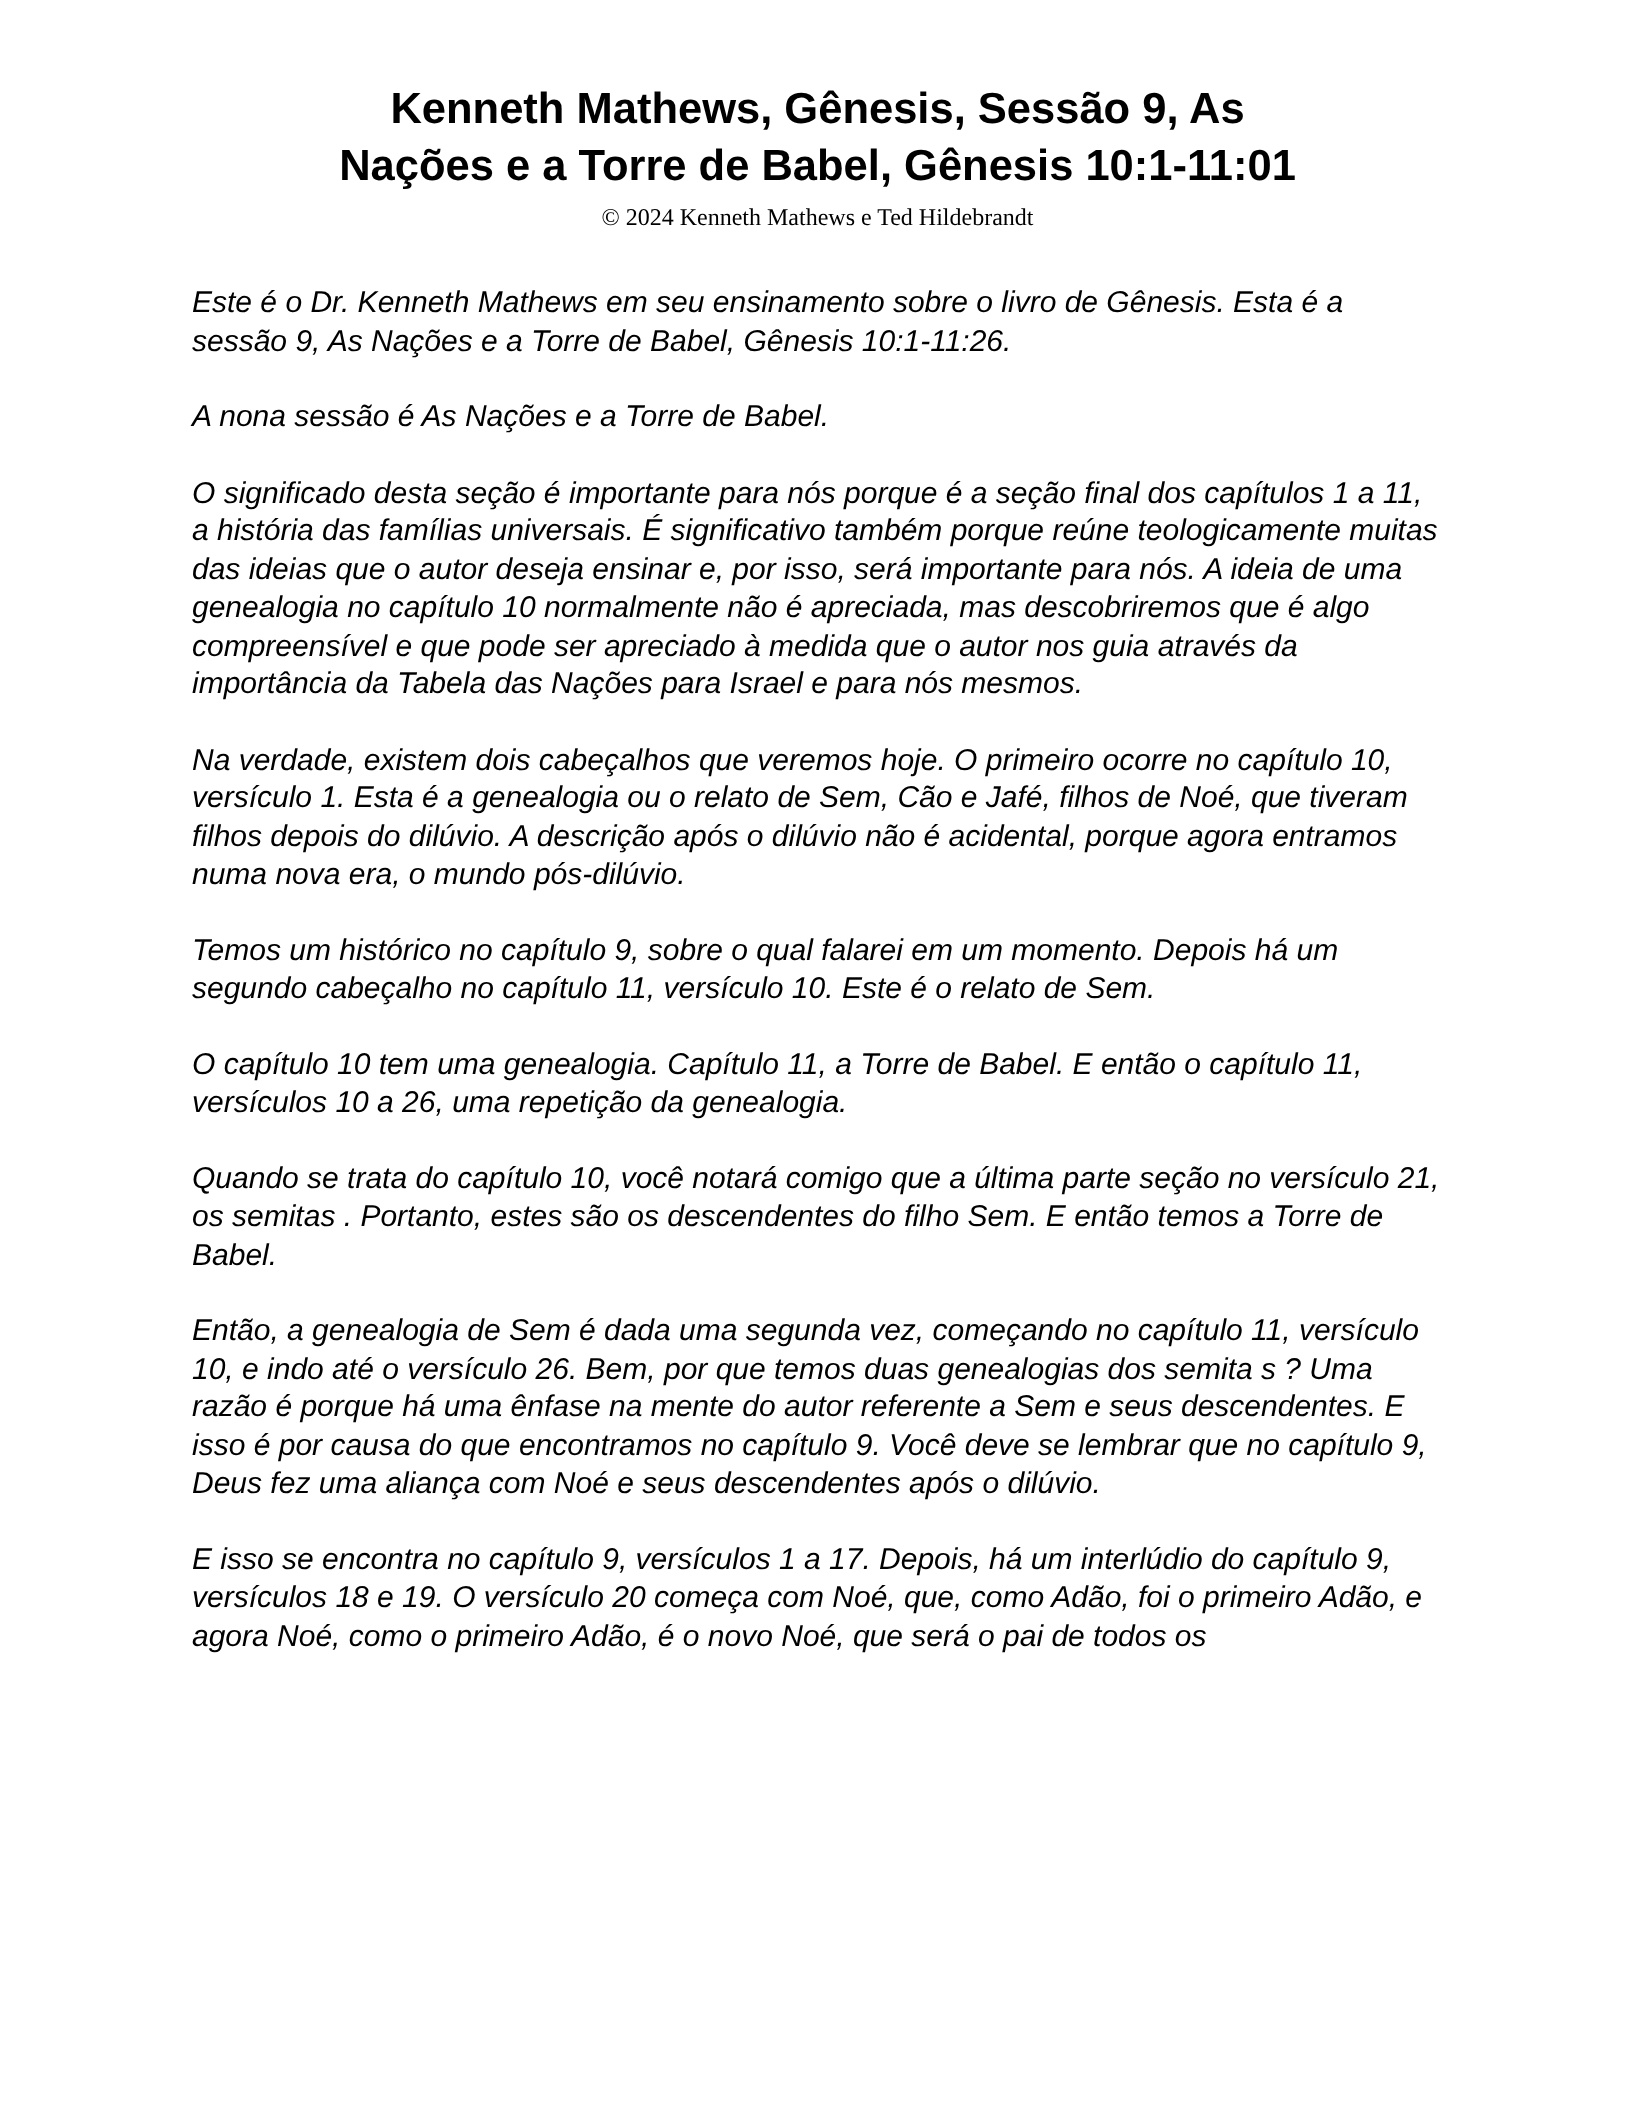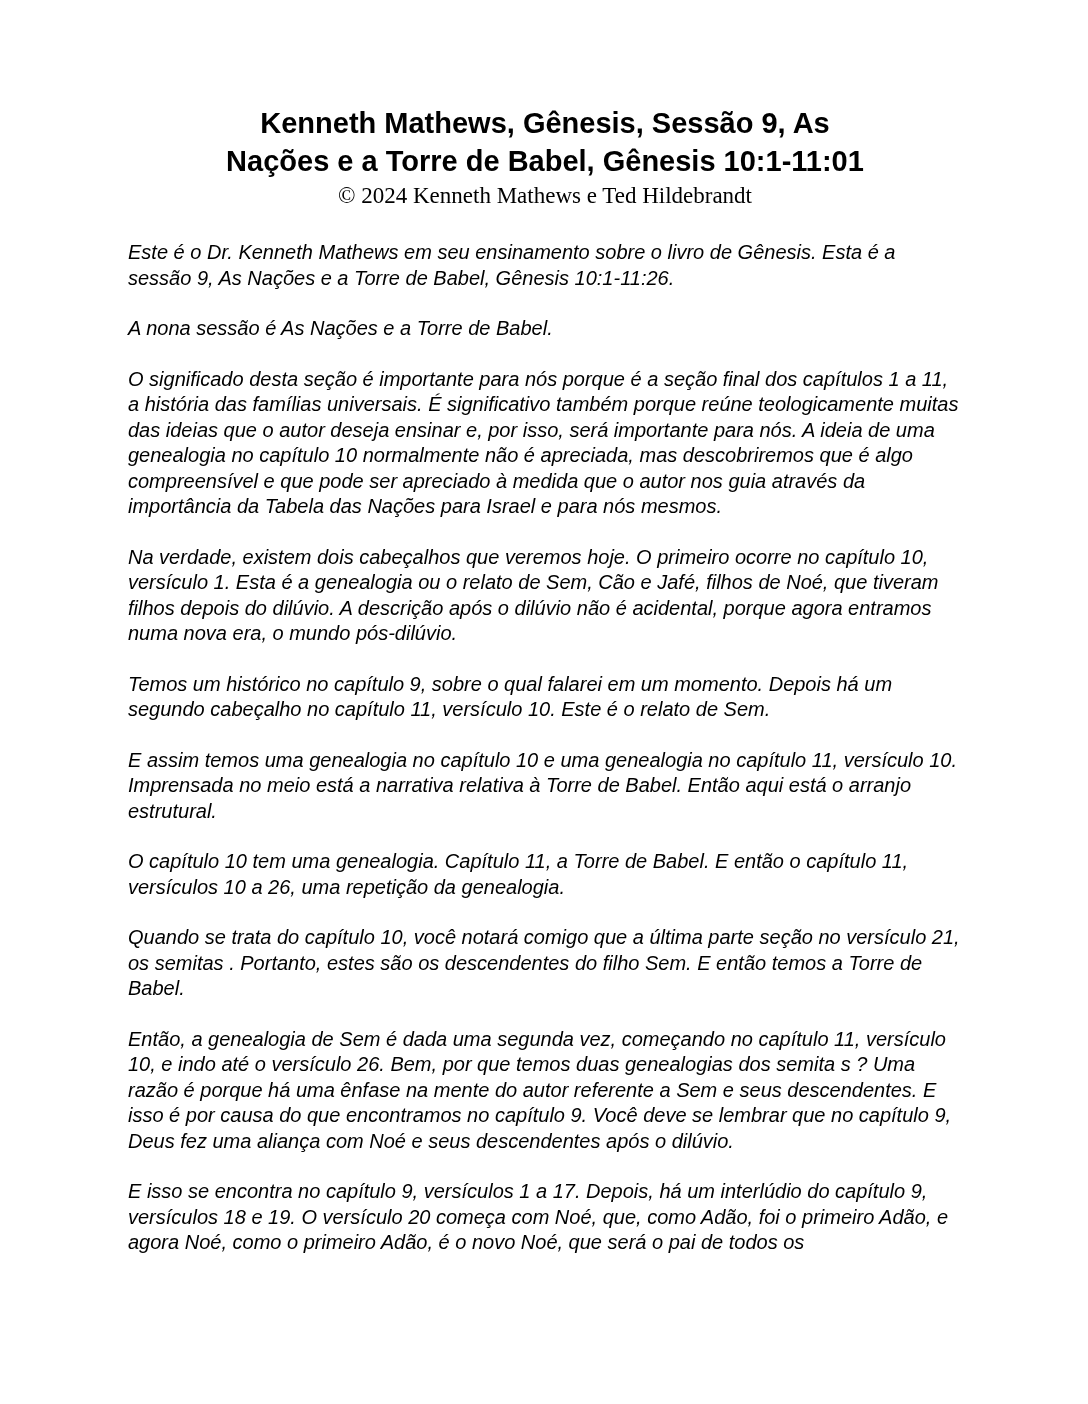--- a/index.html
+++ b/index.html
@@ -10,40 +10,40 @@
   body {
     width: 1088px;
     min-height: 1404px;
     font-family: "Liberation Sans", sans-serif;
     color: #000000;
   }
   .page {
     box-sizing: border-box;
     width: 1088px;
     min-height: 1404px;
-    padding: 104px 126px 60px 128px;
+    padding: 54px 126px 60px 128px;
     background: #ffffff;
   }
   .title {
     margin: 0 0 2px 0;
     text-align: center;
     font-family: "Liberation Sans", sans-serif;
     font-weight: 700;
     font-size: 29px;
     line-height: 38px;
     color: #000000;
   }
   .title-line {
     display: block;
   }
   .copyright {
     text-align: center;
     font-family: "Liberation Serif", serif;
     font-weight: 400;
-    font-size: 23px;
+    font-size: 16px;
     line-height: 28px;
     color: #000000;
     margin-bottom: 30px;
   }
   .body-text p {
     margin: 0 0 25px 0;
     font-size: 20px;
     line-height: 25.5px;
     text-align: left;
     color: #000000;
@@ -61,20 +61,19 @@
   </h1>
 
   <div class="copyright">© 2024 Kenneth Mathews e Ted Hildebrandt</div>
 
   <div class="body-text">
     <p>Este é o Dr. Kenneth Mathews em seu ensinamento sobre o livro de Gênesis. Esta é a sessão 9, As Nações e a Torre de Babel, Gênesis 10:1-11:26.</p>
     <p>A nona sessão é As Nações e a Torre de Babel.</p>
     <p>O significado desta seção é importante para nós porque é a seção final dos capítulos 1 a 11, a história das famílias universais. É significativo também porque reúne teologicamente muitas das ideias que o autor deseja ensinar e, por isso, será importante para nós. A ideia de uma genealogia no capítulo 10 normalmente não é apreciada, mas descobriremos que é algo compreensível e que pode ser apreciado à medida que o autor nos guia através da importância da Tabela das Nações para Israel e para nós mesmos.</p>
     <p>Na verdade, existem dois cabeçalhos que veremos hoje. O primeiro ocorre no capítulo 10, versículo 1. Esta é a genealogia ou o relato de Sem, Cão e Jafé, filhos de Noé, que tiveram filhos depois do dilúvio. A descrição após o dilúvio não é acidental, porque agora entramos numa nova era, o mundo pós-dilúvio.</p>
     <p>Temos um histórico no capítulo 9, sobre o qual falarei em um momento. Depois há um segundo cabeçalho no capítulo 11, versículo 10. Este é o relato de Sem.</p>
-    <p>E assim temos uma genealogia no capítulo 10 e uma genealogia no capítulo 11, versículo 10. Imprensada no meio está a narrativa relativa à Torre de Babel. Então aqui está o arranjo estrutural.</p>
     <p>O capítulo 10 tem uma genealogia. Capítulo 11, a Torre de Babel. E então o capítulo 11, versículos 10 a 26, uma repetição da genealogia.</p>
     <p>Quando se trata do capítulo 10, você notará comigo que a última parte seção no versículo 21, os semitas . Portanto, estes são os descendentes do filho Sem. E então temos a Torre de Babel.</p>
     <p>Então, a genealogia de Sem é dada uma segunda vez, começando no capítulo 11, versículo 10, e indo até o versículo 26. Bem, por que temos duas genealogias dos semita s ? Uma razão é porque há uma ênfase na mente do autor referente a Sem e seus descendentes. E isso é por causa do que encontramos no capítulo 9. Você deve se lembrar que no capítulo 9, Deus fez uma aliança com Noé e seus descendentes após o dilúvio.</p>
     <p>E isso se encontra no capítulo 9, versículos 1 a 17. Depois, há um interlúdio do capítulo 9, versículos 18 e 19. O versículo 20 começa com Noé, que, como Adão, foi o primeiro Adão, e agora Noé, como o primeiro Adão, é o novo Noé, que será o pai de todos os</p>
   </div>
 
 </div>
 
 </body></html>

